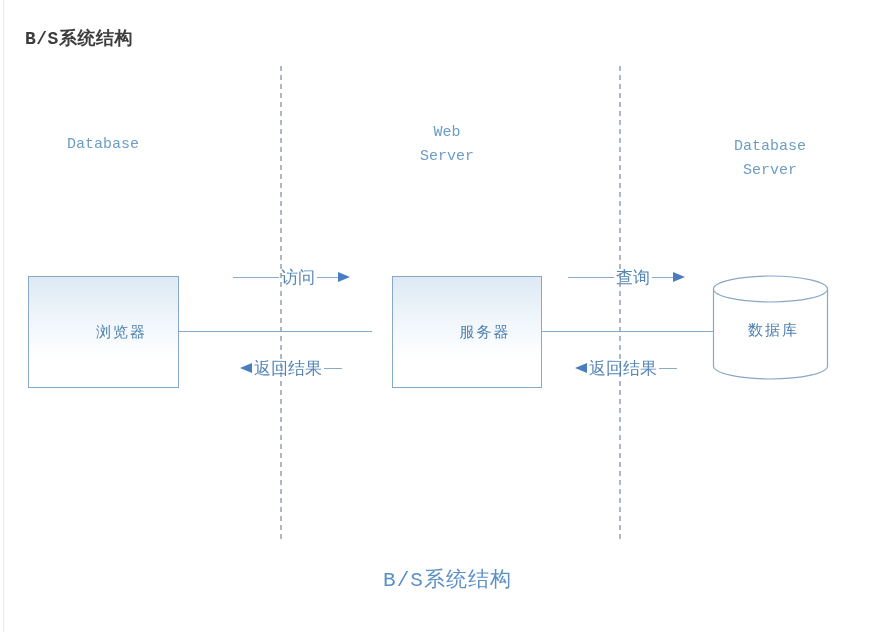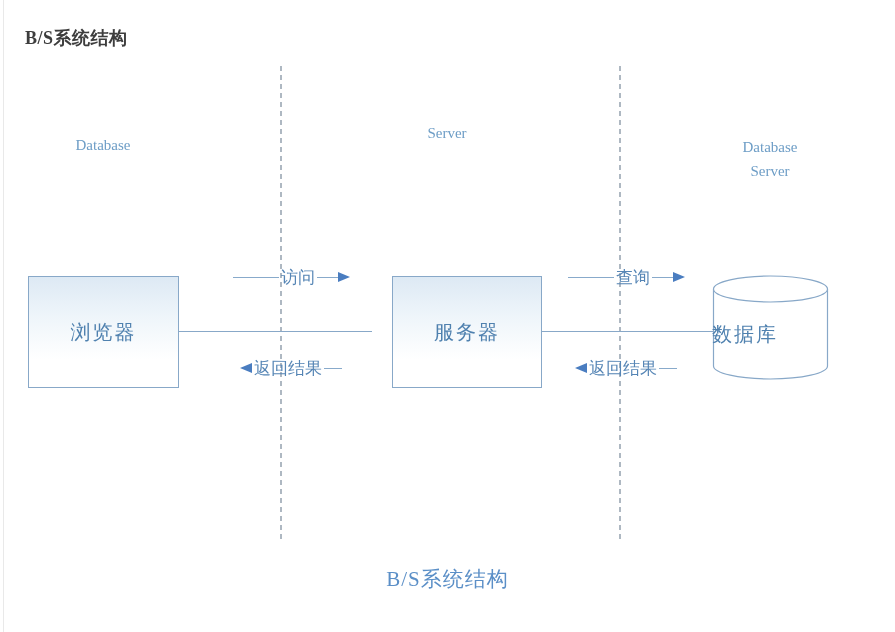--- a/index.html
+++ b/index.html
@@ -1,18 +1,18 @@
 <!DOCTYPE html>
 <html><head>
 <meta charset="utf-8">
 <style>
   html,body{margin:0;padding:0;background:#ffffff;}
   #stage{
     position:relative;width:895px;height:632px;background:#ffffff;overflow:hidden;
-    font-family:Liberation Serif, serif;
+    font-family:Liberation Mono, monospace;
   }
   .edge-rule{position:absolute;left:3px;top:0;width:1px;height:632px;background:#e9e9e9;}
   .doc-title{
     position:absolute;left:25px;top:26px;
     font-size:18px;font-weight:700;color:#3d3d3d;letter-spacing:0.5px;
   }
   .dashed-line{
     position:absolute;top:66px;width:2px;height:477px;
     background:repeating-linear-gradient(to bottom,#aeb8c2 0 5px,transparent 5px 9px);
   }
@@ -26,21 +26,21 @@
   .lane-web{left:387px;top:121px;}
   .lane-db{left:710px;top:135px;}
   .node-rect{
     position:absolute;top:276px;height:112px;box-sizing:border-box;
     border:1px solid #88a8c8;
     background:linear-gradient(180deg,#dde9f4 0%,#eef5fa 35%,#ffffff 75%);
     display:flex;align-items:center;justify-content:center;
   }
   .node-browser{left:28px;width:151px;}
   .node-server{left:392px;width:150px;}
-  .node-label{color:#4f81af;font-size:20px;letter-spacing:2px;}
+  .node-label{color:#4f81af;font-size:15px;letter-spacing:2px;margin-left:36px;}
   .connector{position:absolute;top:331px;height:1px;background:#88a8c8;}
   .conn-1{left:179px;width:193px;}
   .conn-2{left:522px;width:191px;}
   .cylinder{position:absolute;left:712px;top:275px;width:117px;height:118px;}
   .cylinder svg{display:block;}
   .cylinder .node-label{
     position:absolute;left:0;top:46px;width:117px;text-align:left;
   }
   .flow{
     position:absolute;display:flex;align-items:center;height:18px;
@@ -76,20 +76,21 @@
 
   <div class="doc-title">B/S系统结构</div>
 
   <div class="dashed-line dash-1"></div>
   <div class="dashed-line dash-2"></div>
 
   <div class="lane-label lane-browser">
     <div>Database</div>
   </div>
   <div class="lane-label lane-web">
+    <div>Web</div>
     <div>Server</div>
   </div>
   <div class="lane-label lane-db">
     <div>Database</div>
     <div>Server</div>
   </div>
 
   <div class="connector conn-1"></div>
   <div class="connector conn-2"></div>
 

